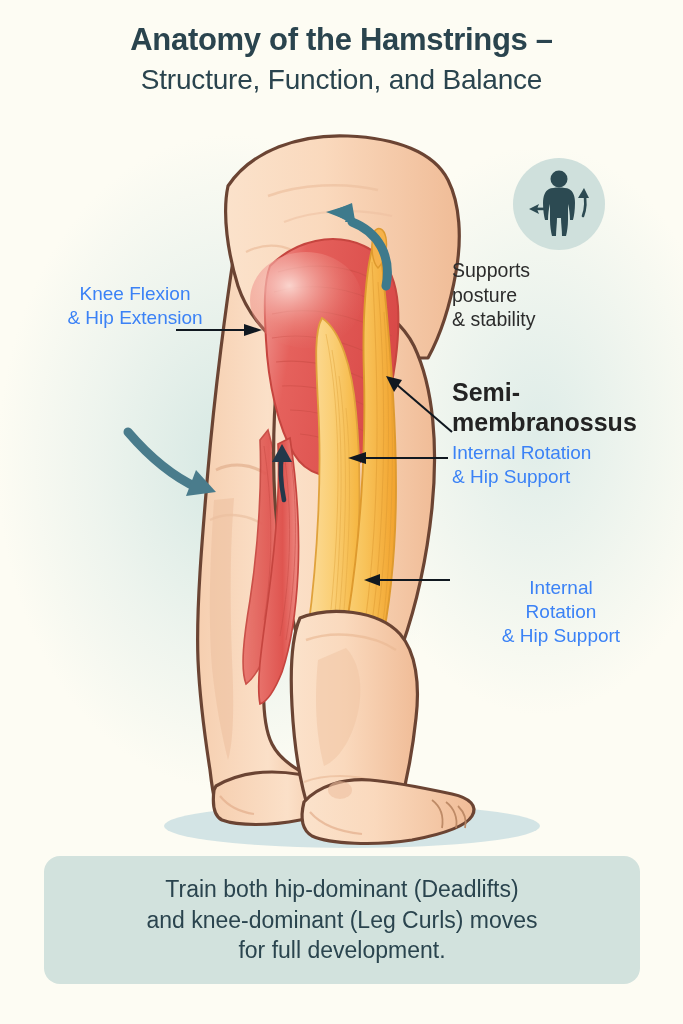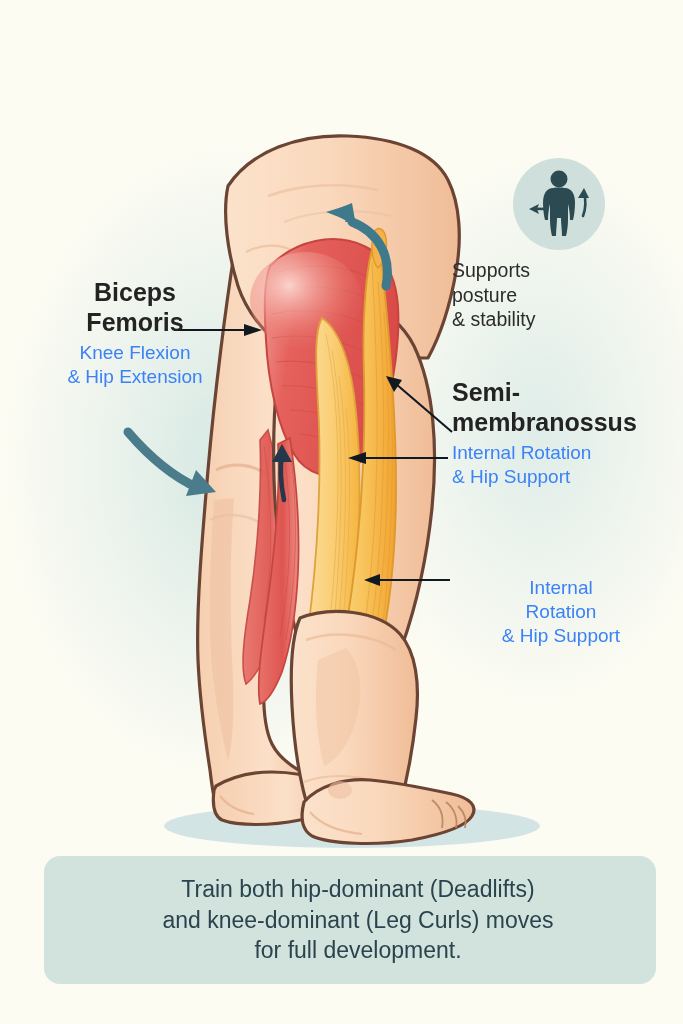--- a/index.html
+++ b/index.html
@@ -136,39 +136,42 @@
   #footer-box {
     position: absolute;
     left: 44px; top: 856px;
     width: 596px; height: 128px;
     background: #d2e2dd;
     border-radius: 16px;
     z-index: 45;
     display: flex;
     align-items: center;
     justify-content: center;
-    padding-left: 16px;
   }
   .footer-text {
     font-size: 23px;
     color: #2a444e;
     line-height: 1.33;
     text-align: center;
     padding: 0 22px;
   }
 </style>
 </head>
 <body>
 
 <div id="poster">
 
   <div class="bg-base"></div>
   <div class="bg-tint-left"></div>
   <div class="bg-tint-right"></div>
 
+  <div class="title-block">
+    <div class="title-line1">Anatomy of the Hamstrings –</div>
+    <div class="title-line2">Structure, Function, and Balance</div>
+  </div>
 
   <svg class="figure-wrap" viewBox="0 0 683 1024">
     <defs>
       <linearGradient id="skinGrad" x1="0" y1="0" x2="1" y2="0">
         <stop offset="0%" stop-color="#FBE2CB"></stop>
         <stop offset="42%" stop-color="#FAD9BD"></stop>
         <stop offset="100%" stop-color="#F0BC97"></stop>
       </linearGradient>
       <linearGradient id="skinGradL" x1="0" y1="0" x2="1" y2="0">
         <stop offset="0%" stop-color="#F6CFB0"></stop>
@@ -402,24 +405,20 @@
       <path d="M348,458 L366,452 L366,464 Z" fill="#101820"></path>
     </g>
 
     <g>
       <line x1="450" y1="580" x2="376" y2="580" stroke="#101820" stroke-width="2.1"></line>
       <path d="M364,580 L380,574 L380,586 Z" fill="#101820"></path>
     </g>
   </svg>
 
   <div class="anno" id="label-biceps">
-    <div class="anno-title">
-      <div>Biceps</div>
-      <div>Femoris</div>
-    </div>
     <div class="anno-sub">
       <div>Knee Flexion</div>
       <div>&amp; Hip Extension</div>
     </div>
   </div>
 
   <div class="anno" id="label-semimem">
     <div class="anno-title">
       <div>Semi-</div>
       <div>membranossus</div>

